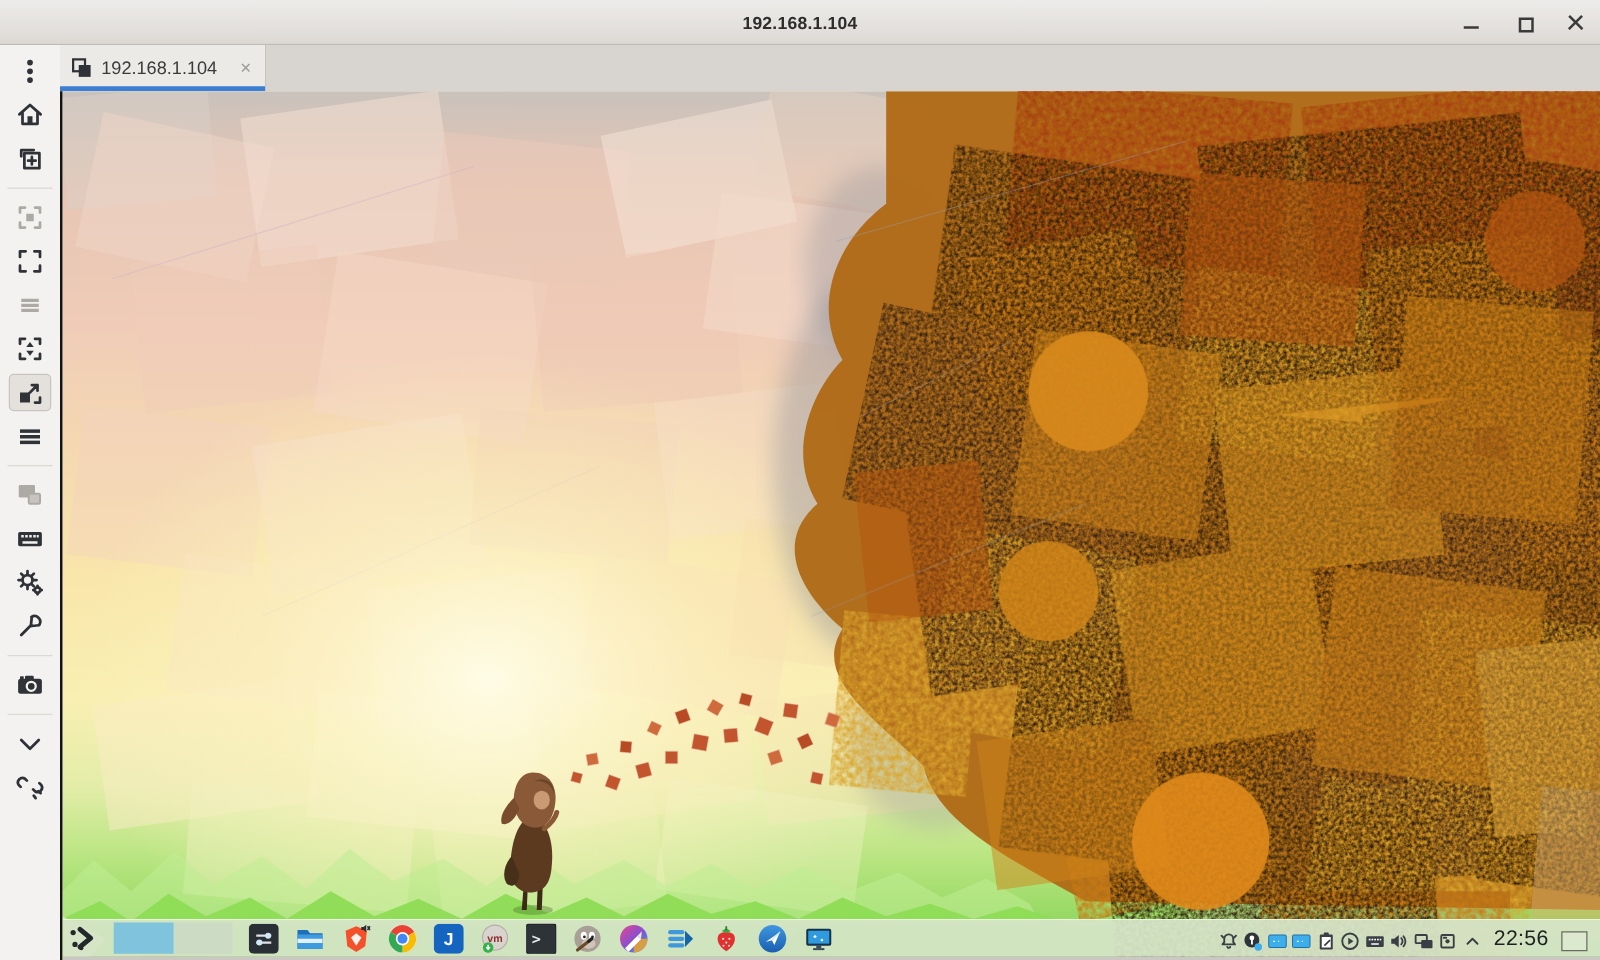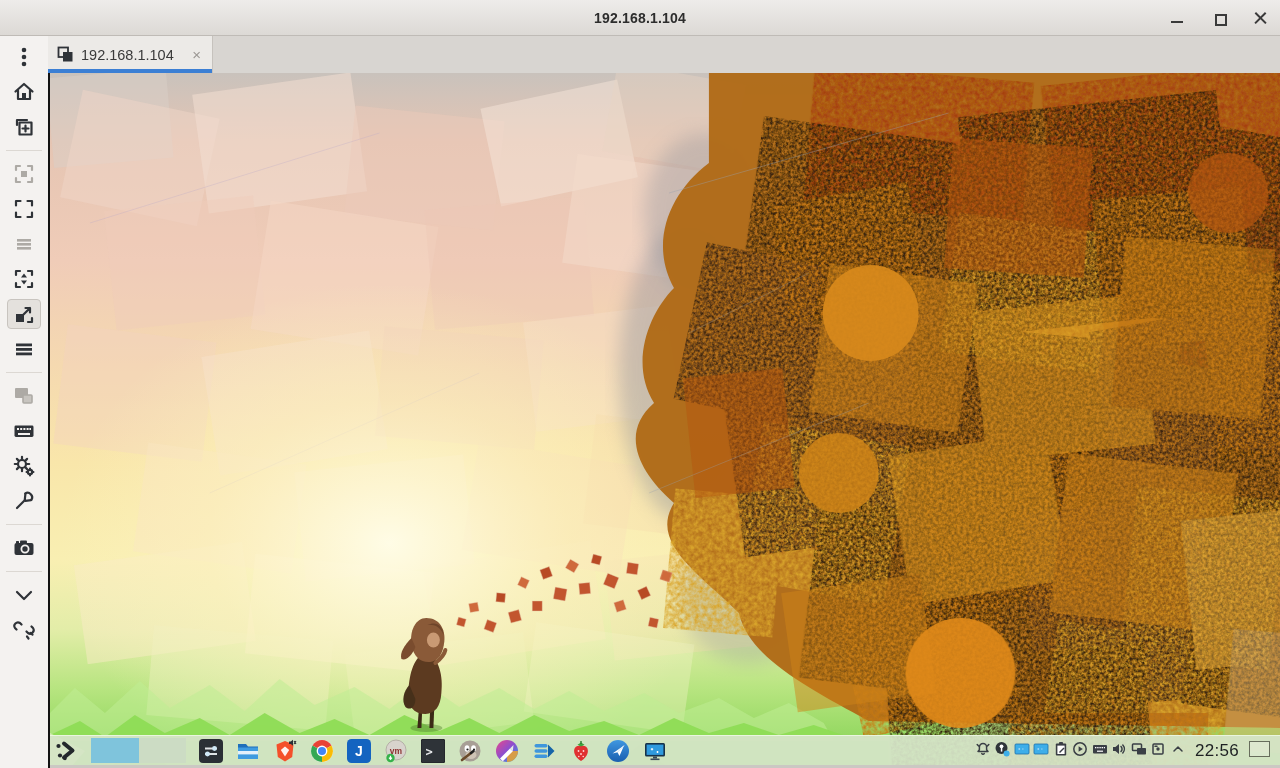--- a/index.html
+++ b/index.html
@@ -47,21 +47,21 @@
 
   
   .panel{position:absolute;left:0;right:0;bottom:3px;height:30px;z-index:5;
     background:rgba(214,228,200,.94);border-top:1px solid rgba(240,250,230,.8);
     display:flex;align-items:center;padding:0 8px 0 4px}
   .papp{width:24px;height:24px;margin-right:13px;flex:none;display:flex;align-items:center;justify-content:center}
   .papp svg{display:block}
   .pager{width:95px;height:25px;display:flex;margin-right:13px;flex:none}
   .pager .cell1{width:48px;background:#7fc4dc}
   .pager .cell2{width:47px;background:#ccdcc4}
-  .tray{margin-left:auto;display:flex;align-items:flex-start}
+  .tray{margin-left:auto;display:flex;align-items:flex-end}
   .ti{width:16px;height:16px;margin-left:3.5px;flex:none;display:flex;align-items:center;justify-content:center}
   .tink{stroke:#3a3f45;fill:none;stroke-width:1.5;stroke-linecap:round;stroke-linejoin:round}
   .tinkf{fill:#3a3f45}
   .clock{font-size:17px;color:#1d2023;margin:0 10px 0 9px;font-weight:400;letter-spacing:.3px}
   .showdesk{width:21px;height:16px;border:1.5px solid #676d5c;background:rgba(255,255,255,.22);margin-right:2px;flex:none}
 </style>
 </head>
 <body>
 
 <div class="titlebar">

